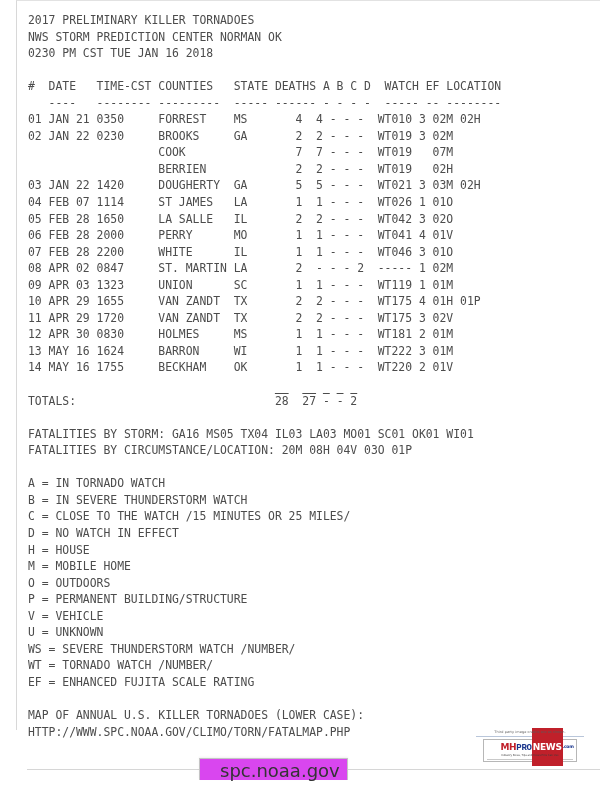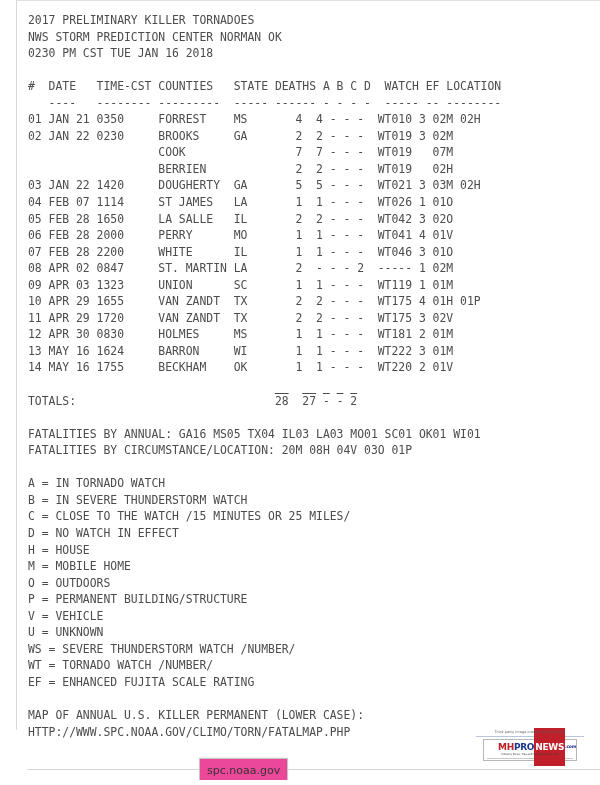--- a/index.html
+++ b/index.html
@@ -47,27 +47,27 @@
 
   
   .ovl { text-decoration: overline; }
 
   
   #link-status {
     position: absolute;
     left: 182px;
     top: 757px;
     height: 22px;
-    padding: 1px 7px 0 7px;
+    padding: 1px 7px 0 20px;
     box-sizing: border-box;
-    background: #ec4899;
+    background: #d946ef;
     border: 1px solid #c4c4c4;
     border-bottom: none;
     font-family: "DejaVu Sans", "Liberation Sans", sans-serif;
-    font-size: 11px;
+    font-size: 18px;
     line-height: 21px;
     color: #343434;
     white-space: nowrap;
     box-shadow: 0 -1px 2px rgba(0,0,0,0.06);
   }
 
   
   #bottom-rule {
     position: absolute;
     left: 10px;
@@ -110,21 +110,21 @@
   }
   #logo-main {
     font-family: "DejaVu Sans", "Liberation Sans", sans-serif;
     font-weight: bold;
     font-size: 9px;
     line-height: 10px;
     letter-spacing: -0.3px;
     white-space: nowrap;
   }
   #logo-main .mh { color: #c0202a; padding-left: 14px; }
-  #logo-main .pro { color: #18348c; }
+  #logo-main .pro { color: #18348c; font-family: Liberation Mono, monospace; }
   #logo-main .news {
     color: #ffffff;
     background: #c0202a;
     padding: 14px 1px;
   }
   #logo-main .dotcom {
     color: #18348c;
     font-size: 4.5px;
     vertical-align: top;
   }
@@ -168,38 +168,38 @@
 08 APR 02 0847     ST. MARTIN LA       2  - - - 2  ----- 1 02M
 09 APR 03 1323     UNION      SC       1  1 - - -  WT119 1 01M
 10 APR 29 1655     VAN ZANDT  TX       2  2 - - -  WT175 4 01H 01P
 11 APR 29 1720     VAN ZANDT  TX       2  2 - - -  WT175 3 02V
 12 APR 30 0830     HOLMES     MS       1  1 - - -  WT181 2 01M
 13 MAY 16 1624     BARRON     WI       1  1 - - -  WT222 3 01M
 14 MAY 16 1755     BECKHAM    OK       1  1 - - -  WT220 2 01V</span>
 <span id="totals">
 TOTALS:                             <span class="ovl">28</span>  <span class="ovl">27</span> <span class="ovl">-</span> <span class="ovl">-</span> <span class="ovl">2</span></span>
 
-<span>FATALITIES BY ANNUAL: GA16 MS05 TX04 IL03 LA03 MO01 SC01 OK01 WI01</span>
+<span>FATALITIES BY STORM: GA16 MS05 TX04 IL03 LA03 MO01 SC01 OK01 WI01</span>
 <span>FATALITIES BY CIRCUMSTANCE/LOCATION: 20M 08H 04V 03O 01P</span>
 
 <span id="legend">A = IN TORNADO WATCH
 B = IN SEVERE THUNDERSTORM WATCH
 C = CLOSE TO THE WATCH /15 MINUTES OR 25 MILES/
 D = NO WATCH IN EFFECT
 H = HOUSE
 M = MOBILE HOME
 O = OUTDOORS
 P = PERMANENT BUILDING/STRUCTURE
 V = VEHICLE
 U = UNKNOWN
 WS = SEVERE THUNDERSTORM WATCH /NUMBER/
 WT = TORNADO WATCH /NUMBER/
 EF = ENHANCED FUJITA SCALE RATING</span>
 
-<span>MAP OF ANNUAL U.S. KILLER PERMANENT (LOWER CASE):</span>
+<span>MAP OF ANNUAL U.S. KILLER TORNADOES (LOWER CASE):</span>
 <span>HTTP://WWW.SPC.NOAA.GOV/CLIMO/TORN/FATALMAP.PHP</span></pre>
 
   </div>
 
   <div id="bottom-rule"></div>
 
   <div id="link-status">spc.noaa.gov</div>
 
   <div id="credit-block">
     <div id="credit-text">Third party image credits are as shown.</div>

